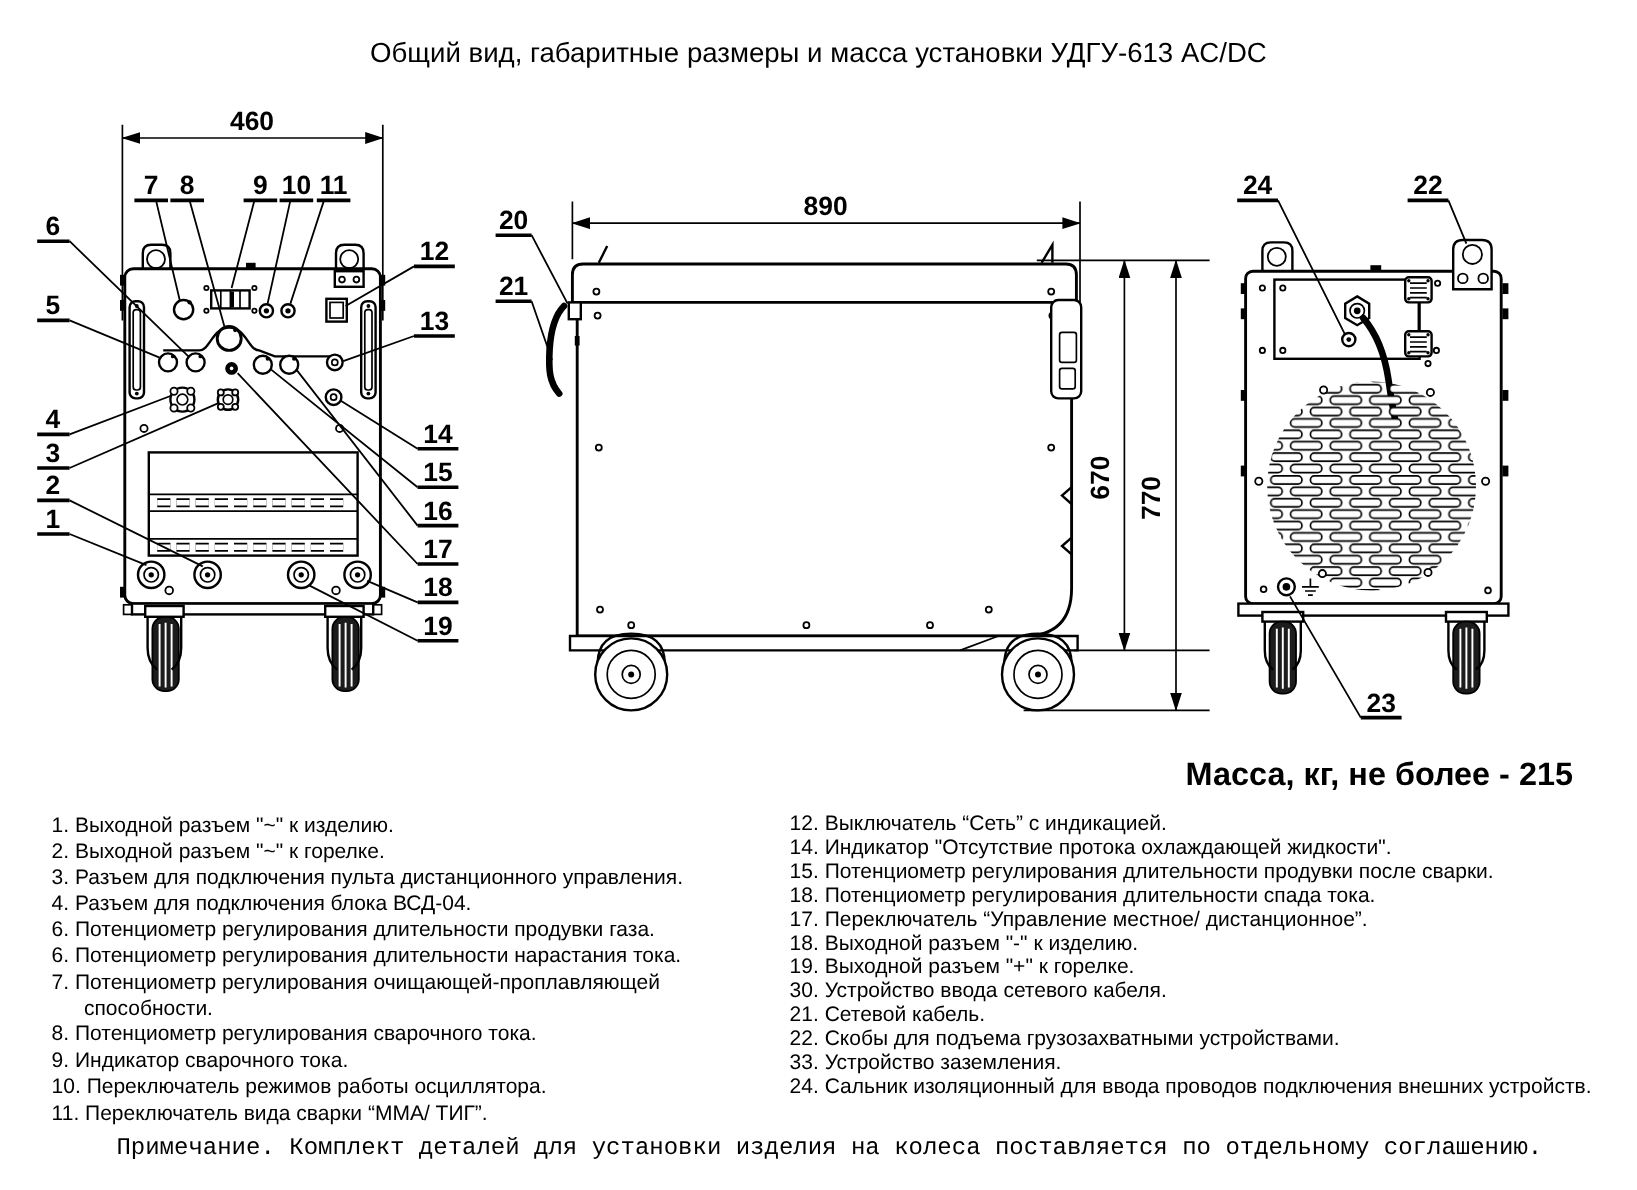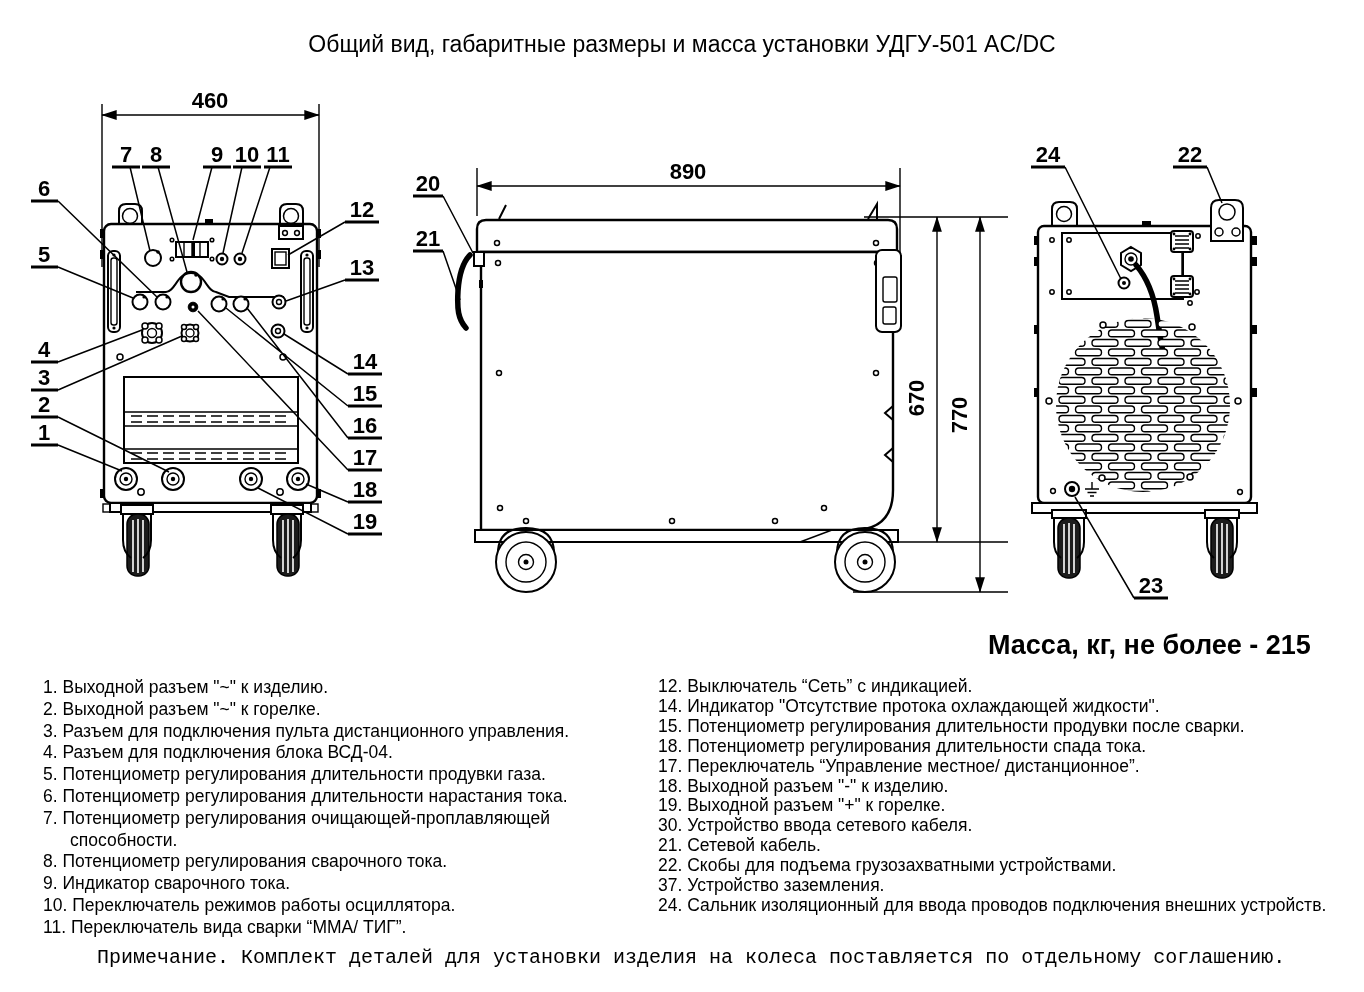--- a/index.html
+++ b/index.html
@@ -27,21 +27,21 @@
   .tab{fill:#000;stroke:none;}
   .dot{fill:#000;stroke:none;}
   .tire{fill:#1c1c1c;stroke:#000;stroke-width:1.5;}
   .ts{stroke:#fff;stroke-width:1.6;fill:none;}
 </style>
 </head>
 <body>
 
 <div class="page">
 
-  <div class="title">Общий вид, габаритные размеры и масса установки УДГУ-501 AC/DC</div>
+  <div class="title">Общий вид, габаритные размеры и масса установки УДГУ-613 AC/DC</div>
 
   <svg width="1364" height="665" viewBox="0 0 1364 665">
     <defs>
       <marker id="ae" orient="auto" refX="10.5" refY="3.5" markerWidth="12" markerHeight="8">
         <path d="M0,0 L11,3.5 L0,7 Z" fill="#000"></path>
       </marker>
       <marker id="as" orient="auto-start-reverse" refX="10.5" refY="3.5" markerWidth="12" markerHeight="8">
         <path d="M0,0 L11,3.5 L0,7 Z" fill="#000"></path>
       </marker>
       <pattern id="grill" x="1057" y="319" width="33" height="19" patternUnits="userSpaceOnUse">
@@ -402,39 +402,39 @@
     </g>
   </svg>
 
   <div class="mass">Масса, кг, не более - 215</div>
 
   <div class="legend legend-left">
     <div class="li">1. Выходной разъем "~" к изделию.</div>
     <div class="li">2. Выходной разъем "~" к горелке.</div>
     <div class="li">3. Разъем для подключения пульта дистанционного управления.</div>
     <div class="li">4. Разъем для подключения блока ВСД-04.</div>
-    <div class="li">5. Потенциометр регулирования длительности продувки газа.</div>
+    <div class="li">6. Потенциометр регулирования длительности продувки газа.</div>
     <div class="li">6. Потенциометр регулирования длительности нарастания тока.</div>
     <div class="li">7. Потенциометр регулирования очищающей-проплавляющей способности.</div>
     <div class="li">8. Потенциометр регулирования сварочного тока.</div>
     <div class="li">9. Индикатор сварочного тока.</div>
     <div class="li">10. Переключатель режимов работы осциллятора.</div>
     <div class="li">11. Переключатель вида сварки “ММА/ ТИГ”.</div>
   </div>
 
   <div class="legend legend-right">
     <div class="li">12. Выключатель “Сеть” с индикацией.</div>
     <div class="li">14. Индикатор "Отсутствие протока охлаждающей жидкости".</div>
     <div class="li">15. Потенциометр регулирования длительности продувки после сварки.</div>
     <div class="li">18. Потенциометр регулирования длительности  спада тока.</div>
     <div class="li">17. Переключатель “Управление местное/ дистанционное”.</div>
     <div class="li">18. Выходной разъем "-" к изделию.</div>
     <div class="li">19. Выходной разъем "+" к горелке.</div>
     <div class="li">30. Устройство ввода сетевого кабеля.</div>
     <div class="li">21. Сетевой кабель.</div>
     <div class="li">22. Скобы для подъема грузозахватными устройствами.</div>
-    <div class="li">37. Устройство заземления.</div>
+    <div class="li">33. Устройство заземления.</div>
     <div class="li">24. Сальник изоляционный для ввода проводов подключения внешних устройств.</div>
   </div>
 
   <div class="footnote">Примечание. Комплект деталей для установки изделия на колеса поставляется по отдельному соглашению.</div>
 
 </div>
 
 </body></html>

